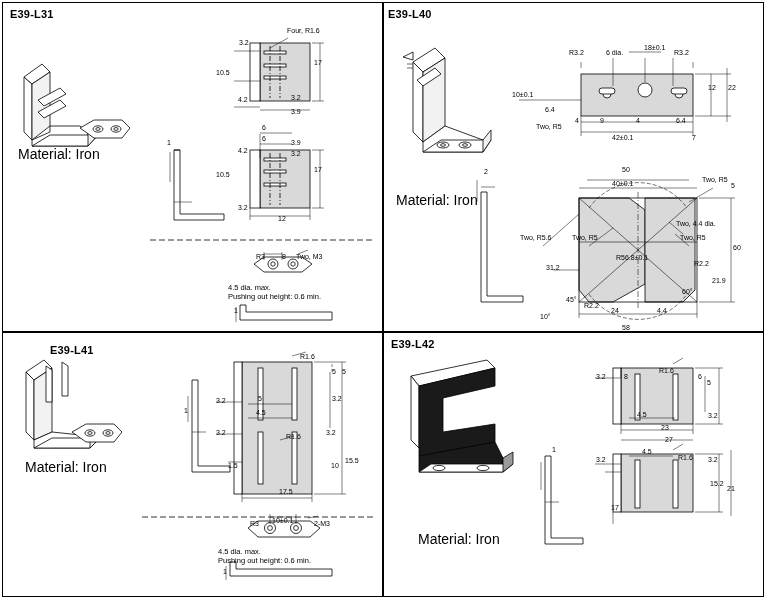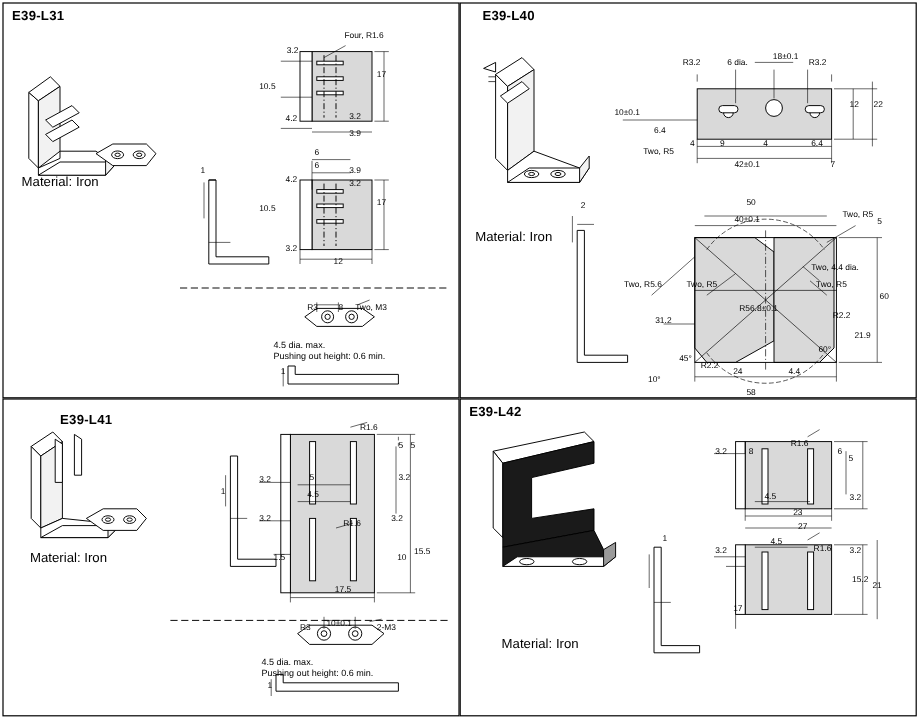--- a/index.html
+++ b/index.html
@@ -30,21 +30,21 @@
 
   .title {
     position: absolute;
     font-size: 11px;
     font-weight: bold;
     left: 8px; top: 7px;
     letter-spacing: 0.2px;
   }
   .matlabel {
     position: absolute;
-    font-size: 11px;
+    font-size: 14px;
   }
   .dimtxt {
     position: absolute;
     font-size: 7px;
     line-height: 8px;
     white-space: nowrap;
   }
   .note {
     position: absolute;
     font-size: 7.5px;
@@ -65,21 +65,21 @@
 <body>
 
 <div class="sheet">
 
   <div class="quad q-tl"></div>
   <div class="quad q-tr"></div>
   <div class="quad q-bl"></div>
   <div class="quad q-br"></div>
 
   <div class="title" style="left:10px;  top:8px;">E39-L31</div>
-  <div class="title" style="left:402px; top:8px;">E39-L40</div>
+  <div class="title" style="left:388px; top:8px;">E39-L40</div>
   <div class="title" style="left:10px;  top:344px;margin-left:40px;">E39-L41</div>
   <div class="title" style="left:391px; top:338px;text-align:center;">E39-L42</div>
 
   <div class="matlabel" style="left:18px;  top:146px;">Material: Iron</div>
   <div class="matlabel" style="left:396px; top:192px;">Material: Iron</div>
   <div class="matlabel" style="left:25px;  top:459px;">Material: Iron</div>
   <div class="matlabel" style="left:418px; top:531px;">Material: Iron</div>
 
   <div class="svgwrap" style="left:2px; top:2px;">
   <svg width="381" height="330" viewBox="0 0 381 330">

